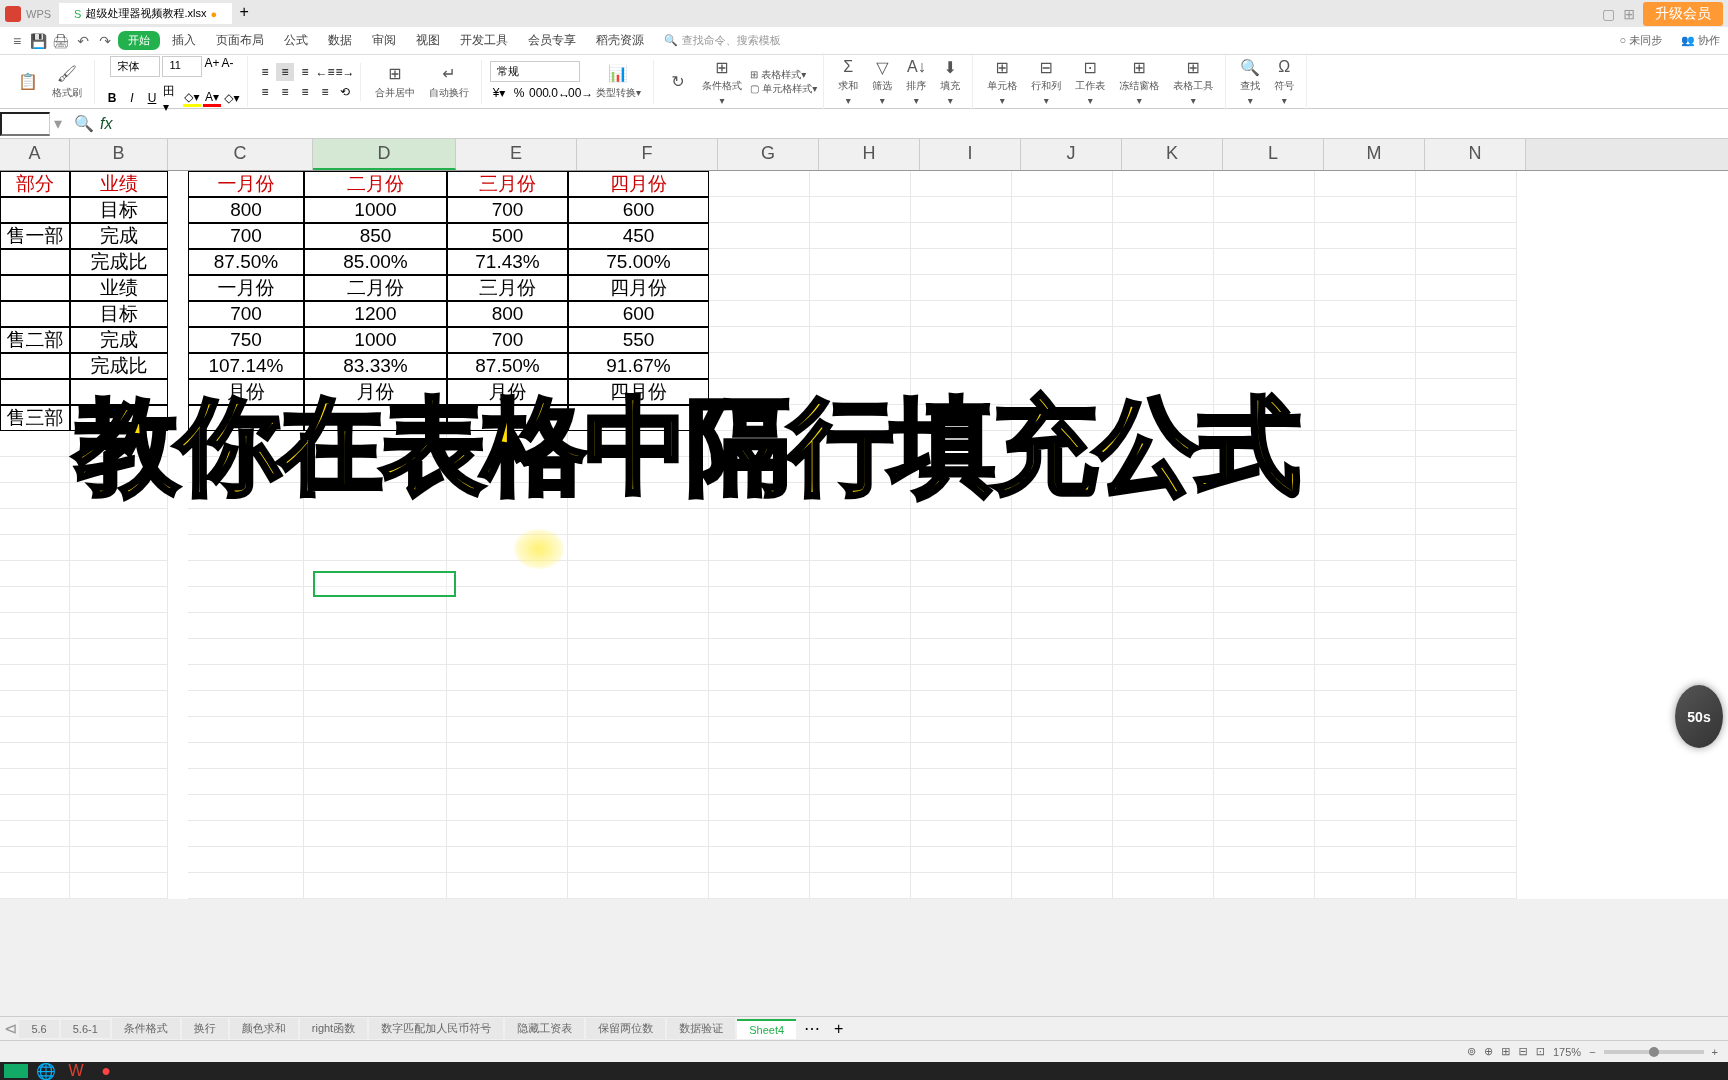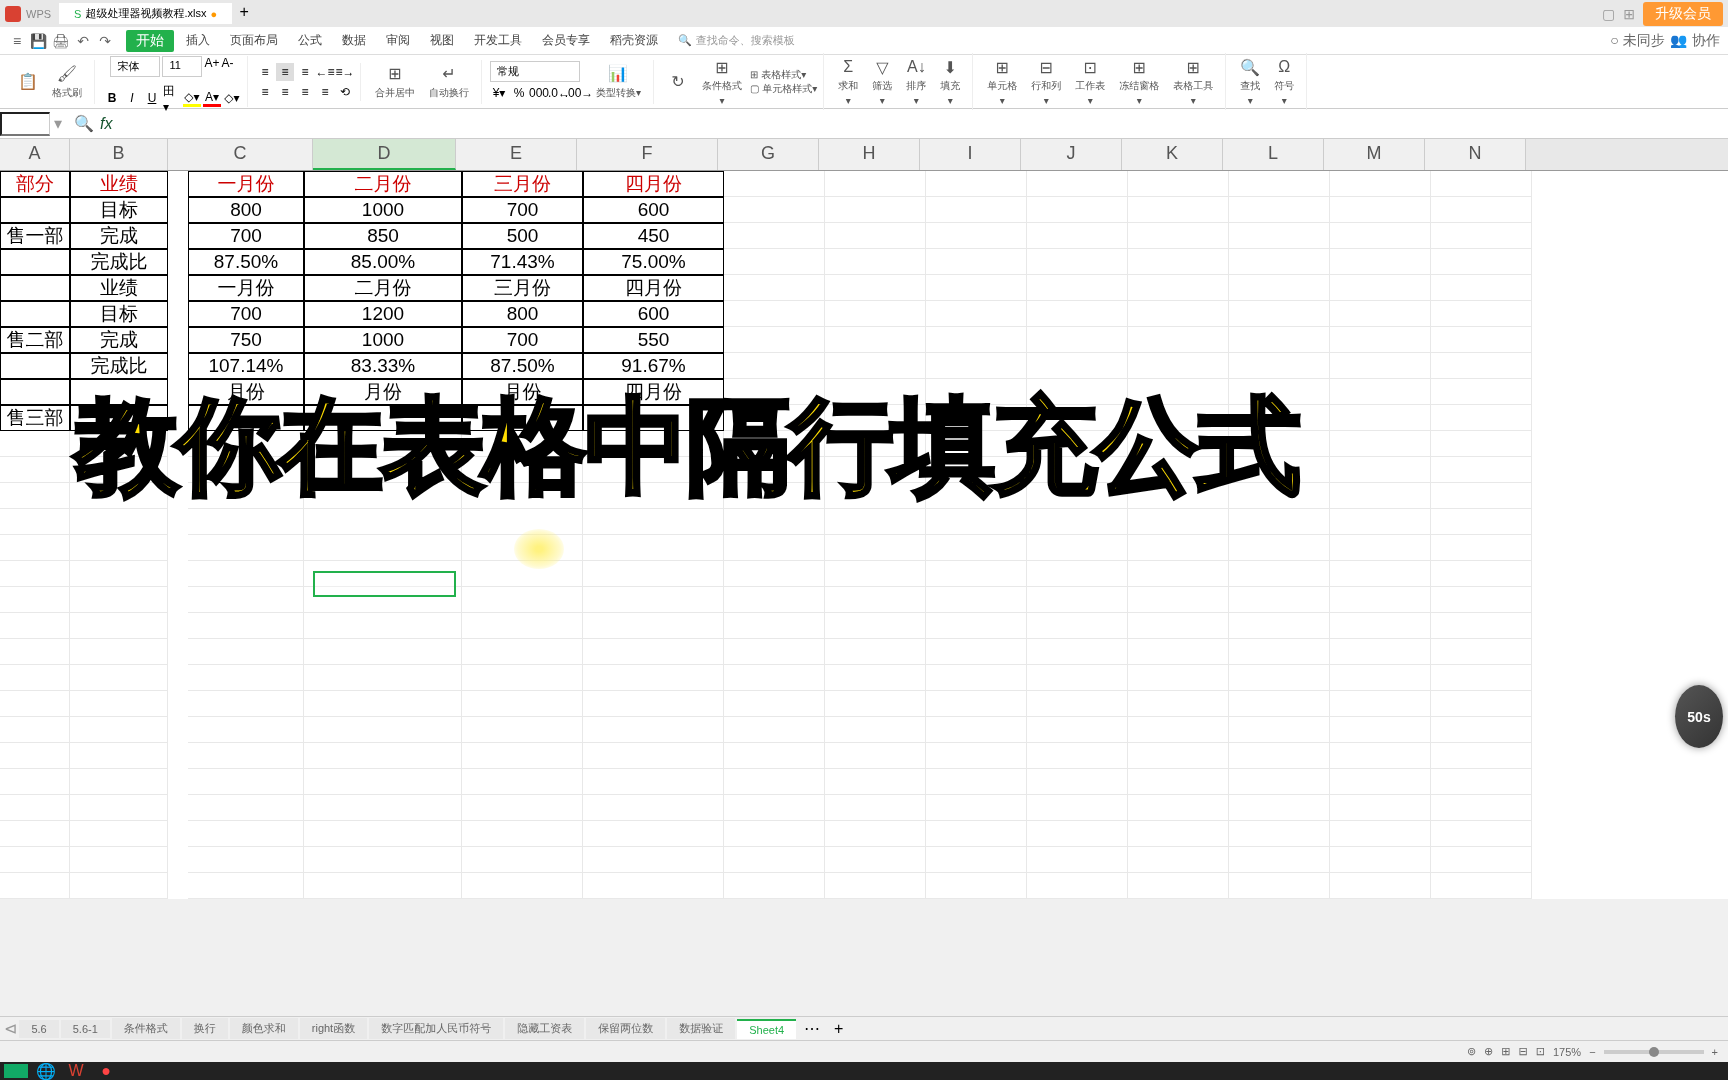--- a/index.html
+++ b/index.html
@@ -9,24 +9,24 @@
     .titlebar .app-icon { width: 16px; height: 16px; background: #d94132; border-radius: 3px; margin-right: 5px; }
     .titlebar .tabs { display: flex; gap: 2px; }
     .titlebar .tab { padding: 3px 15px; background: #f5f5f5; font-size: 11px; display: flex; align-items: center; gap: 4px; }
     .titlebar .tab.active { background: #fff; }
     .titlebar .tab-add { width: 20px; text-align: center; cursor: pointer; }
     .titlebar .right { margin-left: auto; display: flex; align-items: center; gap: 8px; }
     .titlebar .btn-orange { background: #ff9933; color: #fff; padding: 3px 12px; border-radius: 3px; font-size: 14px; }
     
     .menubar { height: 28px; background: #fff; display: flex; align-items: center; padding: 0 8px; gap: 4px; border-bottom: 1px solid #ddd; }
     .menubar .quick-icon { width: 18px; height: 18px; display: inline-flex; align-items: center; justify-content: center; font-size: 14px; color: #666; }
-    .menubar .pill { background: #22b14c; color: #fff; padding: 2px 10px; border-radius: 2px; font-size: 14px; margin-left: 8px; }
+    .menubar .pill { background: #22b14c; color: #fff; padding: 2px 10px; border-radius: 7px; font-size: 11px; }
     .menubar .menu-item { padding: 3px 8px; font-size: 12px; color: #444; }
     .menubar .search { margin-left: 8px; display: flex; align-items: center; gap: 4px; color: #999; font-size: 11px; }
-    .menubar .right { margin-left: auto; display: flex; align-items: center; gap: 6px; font-size: 14px; color: #666; }
+    .menubar .right { margin-left: auto; display: flex; align-items: center; gap: 19px; font-size: 11px; color: #666; }
     
     .toolbar { height: 54px; background: #fff; display: flex; align-items: center; padding: 0 6px; gap: 2px; border-bottom: 1px solid #ccc; }
     .tool-group { display: flex; align-items: center; gap: 2px; padding: 0 6px; border-right: 1px solid #eee; }
     .tool-btn { display: flex; flex-direction: column; align-items: center; padding: 4px 6px; font-size: 10px; color: #555; gap: 2px; }
     .tool-btn .icon { width: 20px; height: 20px; display: flex; align-items: center; justify-content: center; font-size: 16px; }
     .font-select { border: 1px solid #ccc; padding: 2px 20px 2px 6px; font-size: 11px; background: #fff; }
     .btn-row { display: flex; gap: 2px; }
     .btn-row span { width: 18px; height: 18px; display: inline-flex; align-items: center; justify-content: center; font-size: 12px; cursor: pointer; }
     
     .namebox-row { height: 30px; background: #fff; display: flex; align-items: center; border-bottom: 1px solid #ccc; }
@@ -41,21 +41,21 @@
     .ch-A { width: 70px; } .ch-B { width: 98px; } .ch-C { width: 145px; }
     .ch-D { width: 143px; } .ch-E { width: 121px; } .ch-F { width: 141px; }
     .ch-G,.ch-H,.ch-I,.ch-J,.ch-K,.ch-L,.ch-M,.ch-N { width: 101px; }
     
     .data-row { display: flex; }
     .cell { border-right: 1px solid #c0c0c0; border-bottom: 1px solid #c0c0c0; padding: 2px 4px; font-size: 19px; text-align: center; height: 26px; display: flex; align-items: center; justify-content: center; }
     .cell.txt-red { color: #c00; font-family: SimSun; }
     .cell.bordered { border: 1px solid #000; }
     .cell.no-border { border: none; border-bottom: 1px solid #e8e8e8; border-right: 1px solid #e8e8e8; }
     .c-A { width: 70px; } .c-B { width: 98px; } .c-C { width: 116px; margin-left: 20px; }
-    .c-D { width: 158px; } .c-E { width: 121px; } .c-F { width: 141px; }
+    .c-D { width: 143px; } .c-E { width: 121px; } .c-F { width: 141px; }
     .c-rest { width: 101px; }
     
     .active-cell { position: absolute; border: 2px solid #22b14c; background: rgba(255,255,255,0.3); pointer-events: none; }
     .highlight-dot { position: absolute; width: 50px; height: 40px; background: radial-gradient(ellipse, #fff280 10%, rgba(255,242,128,0.4) 60%, transparent 80%); border-radius: 50%; }
     
     .overlay-text { position: absolute; left: 75px; top: 378px; font-size: 104px; font-weight: 900; color: #ffdd00; -webkit-text-stroke: 4px #000; letter-spacing: -2px; font-family: "Microsoft YaHei"; white-space: nowrap; z-index: 10; }
     
     .sheet-tabs { position: absolute; bottom: 40px; left: 0; right: 0; height: 24px; background: #f0f0f0; display: flex; align-items: center; padding: 0 4px; gap: 2px; border-top: 1px solid #ccc; }
     .sheet-tab { padding: 3px 12px; font-size: 11px; color: #666; background: #e8e8e8; }
     .sheet-tab.active { background: #fff; color: #22b14c; border-top: 2px solid #22b14c; }

